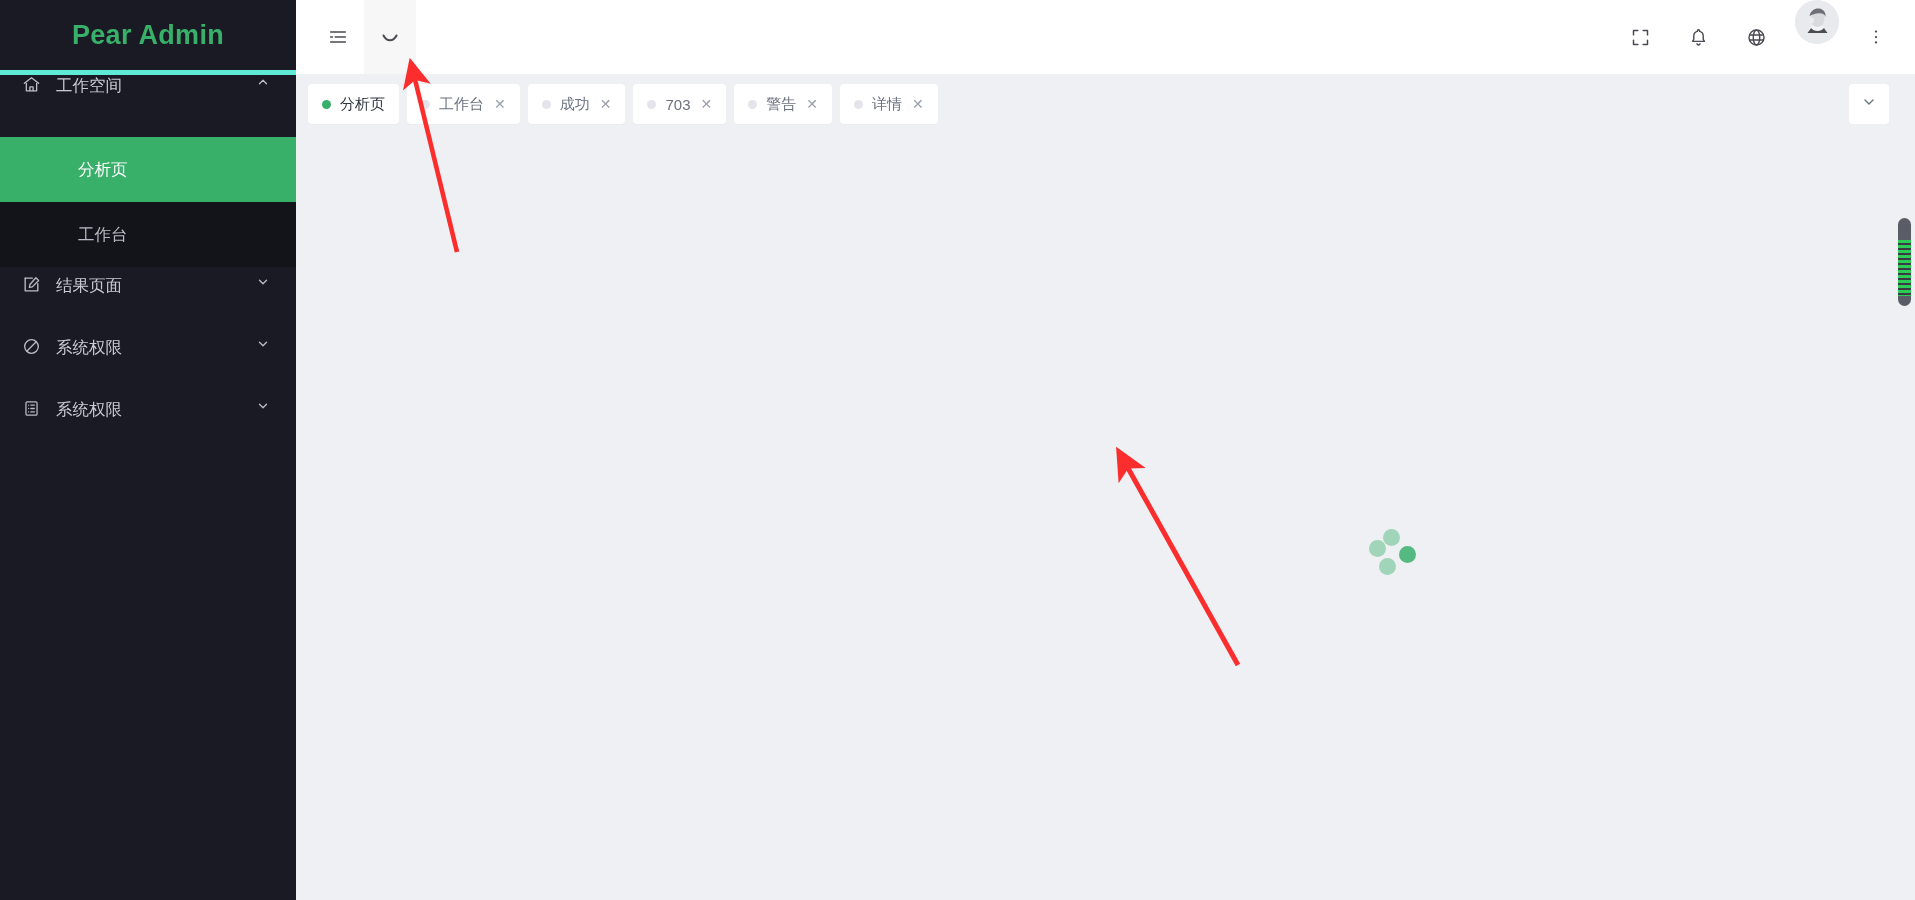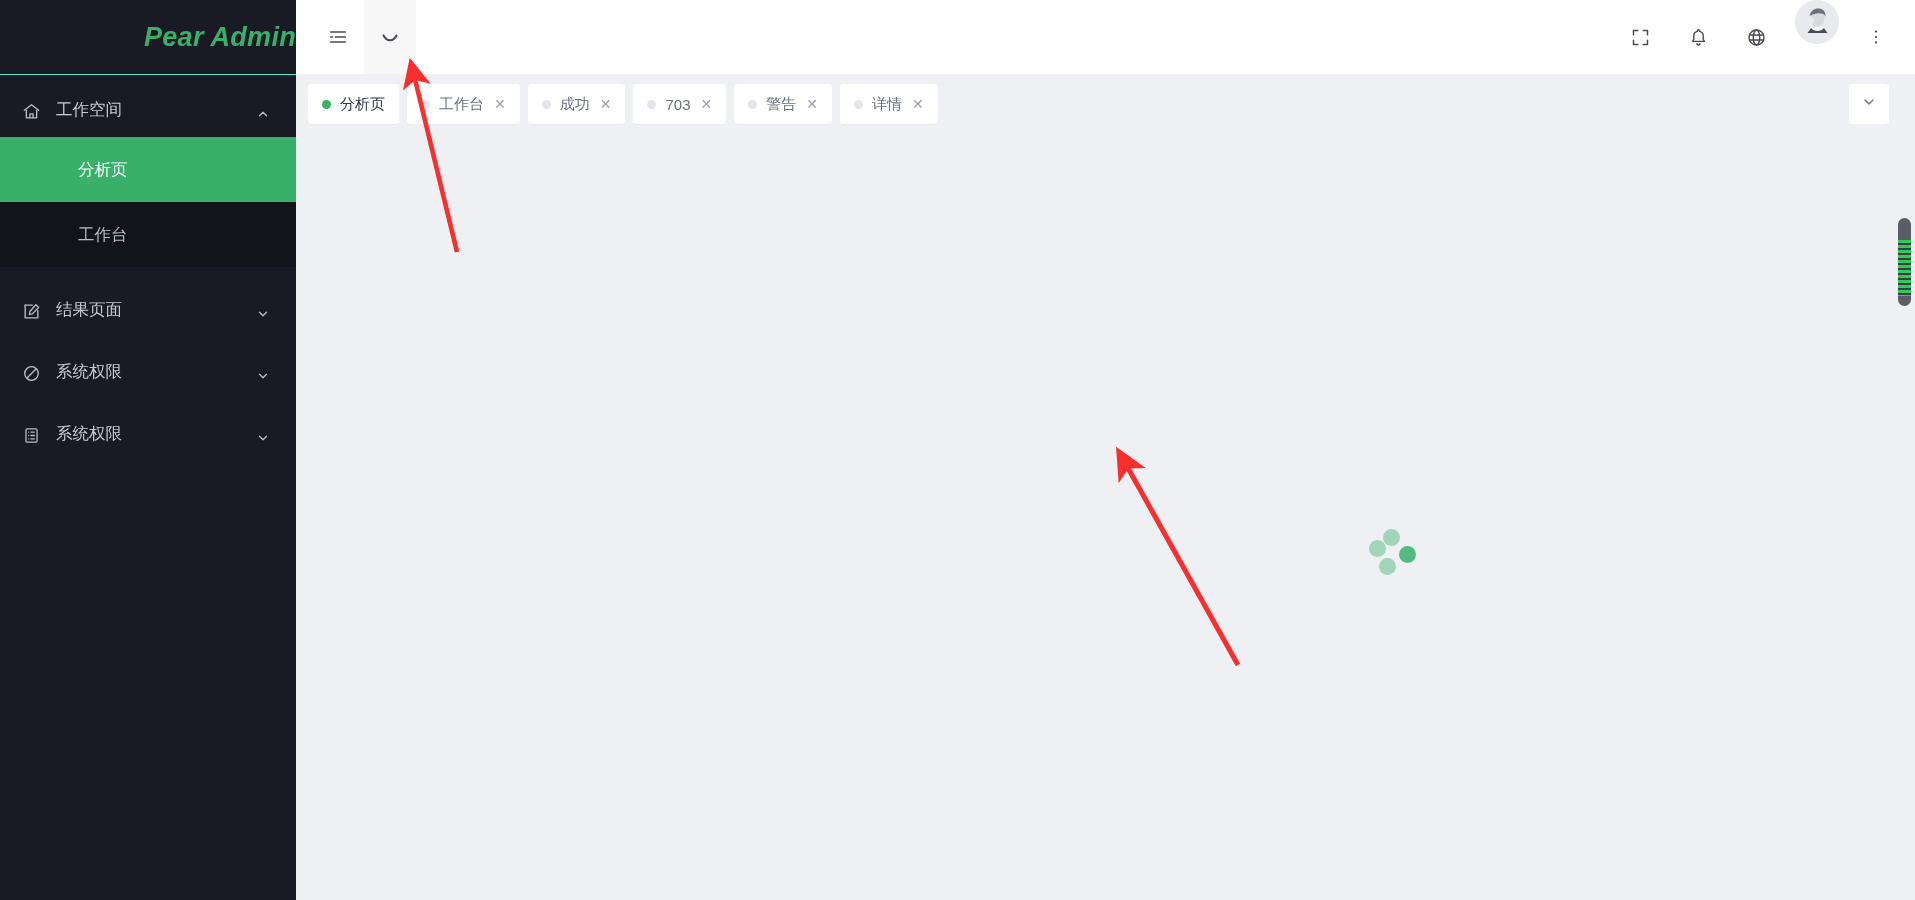--- a/index.html
+++ b/index.html
@@ -23,35 +23,34 @@
     height: 900px;
     background: #191a23;
     flex: 0 0 296px;
     position: relative;
     z-index: 5;
   }
   #logo {
     height: 75px;
     display: flex;
     align-items: center;
-    justify-content: flex-end;
+    justify-content: center;
     background: #191a23;
-    border-bottom: 1px solid #5eead4;
-    font-style: italic;
+    border-bottom: 5px solid #5eead4;
   }
   #logo-text {
     color: #38b06a;
     font-size: 27px;
     font-weight: bold;
     letter-spacing: .3px;
   }
   .menu-group-head {
     height: 62px;
     display: flex;
-    align-items: flex-end;
+    align-items: flex-start;
     padding: 0 26px 16px 22px;
     color: #c9ccd6;
     font-size: 16.5px;
     cursor: pointer;
     background: #191a23;
   }
   .menu-group-head .mi {
     width: 26px;
     display: flex;
     align-items: center;

